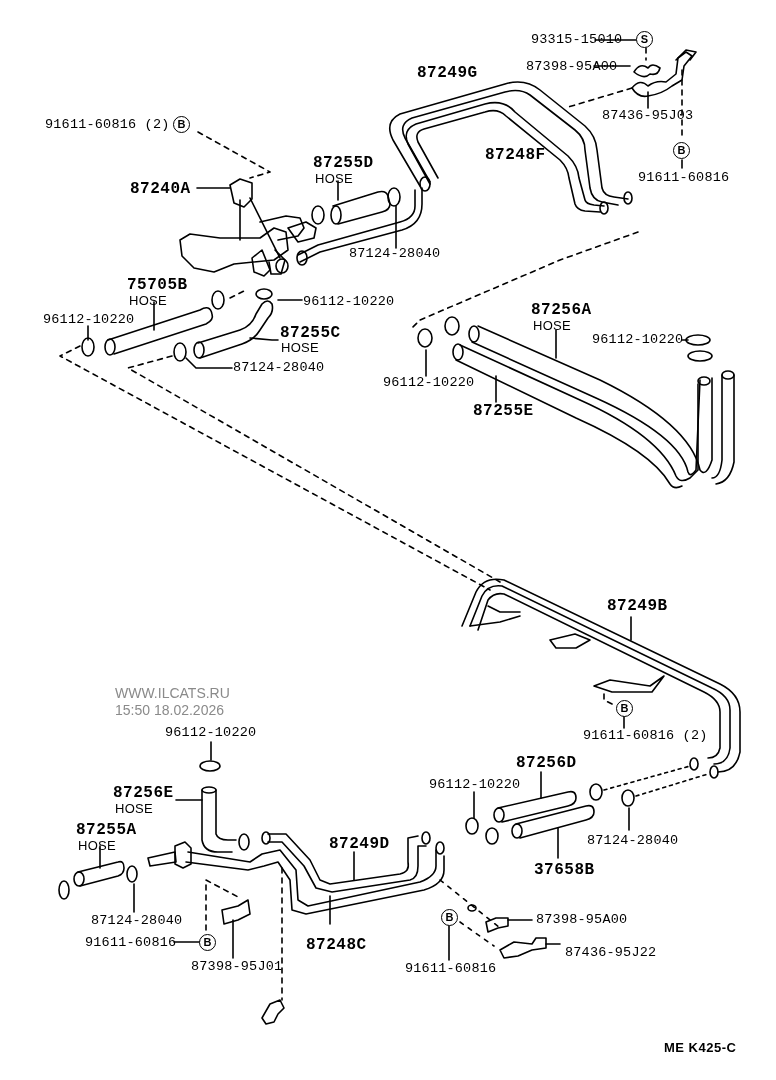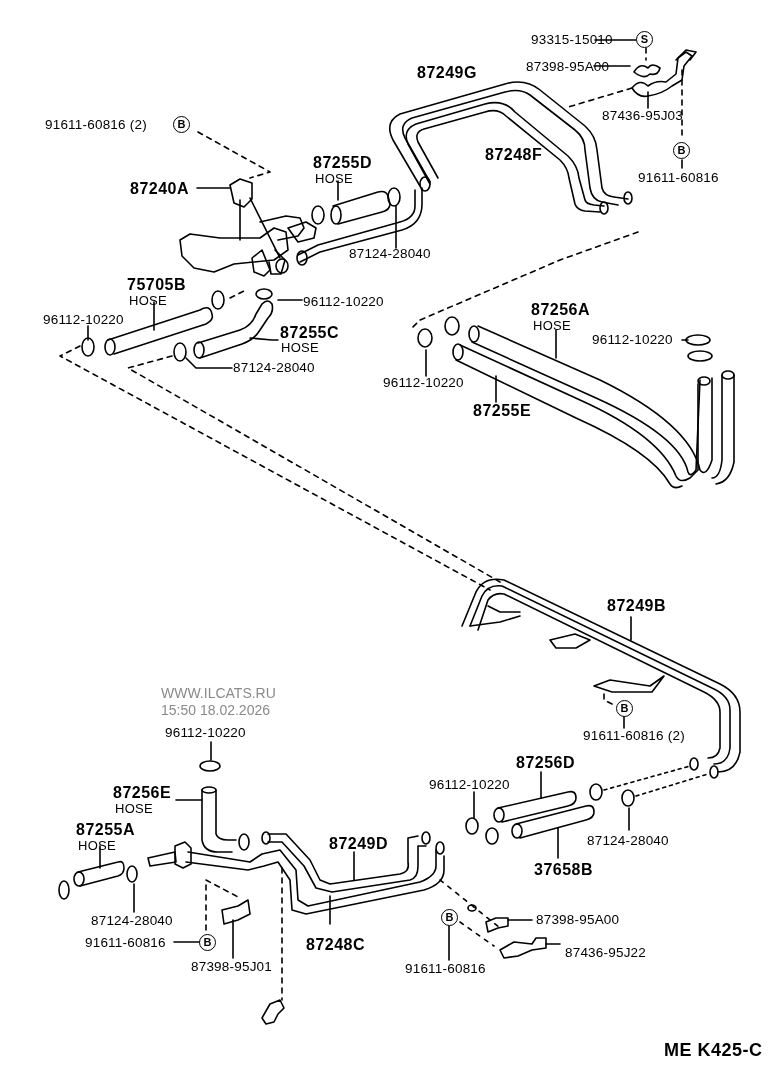--- a/index.html
+++ b/index.html
@@ -1,24 +1,24 @@
 <!DOCTYPE html>
 <html><head>
 <meta charset="utf-8">
 <style>
   html, body { margin: 0; padding: 0; background: #ffffff; }
   body { width: 776px; height: 1080px; position: relative; overflow: hidden;
          font-family: "Liberation Sans", "DejaVu Sans", sans-serif; color: #000; }
   #diagram { position: absolute; left: 0; top: 0; width: 776px; height: 1080px; }
-  .lbl { position: absolute; white-space: nowrap; font-size: 13px; letter-spacing: 0.2px; line-height: 1; }
+  .lbl { position: absolute; white-space: nowrap; font-size: 13px; letter-spacing: 0.2px; line-height: 1; font-family: Liberation Mono, monospace; }
   .lbl.big { font-size: 16px; font-weight: bold; letter-spacing: 0.5px; }
   .lbl.mid { font-size: 13.5px; }
   .sub { position: absolute; white-space: nowrap; font-size: 13px; line-height: 1; letter-spacing: 0.3px; }
-  .wm { position: absolute; white-space: nowrap; font-size: 14px; color: #8a8a8a; line-height: 1.05; margin-left: 46px; }
-  .code { position: absolute; white-space: nowrap; font-size: 18px; font-weight: bold; letter-spacing: 0.5px; }
+  .wm { position: absolute; white-space: nowrap; font-size: 14px; color: #8a8a8a; line-height: 1.05; }
+  .code { position: absolute; white-space: nowrap; font-size: 13px; font-weight: bold; letter-spacing: 0.5px; }
   .circ { position: absolute; width: 15px; height: 15px; border: 1.6px solid #000; border-radius: 50%;
           font-size: 11px; font-weight: bold; text-align: center; line-height: 15px; background: #fff; }
 </style>
 </head>
 <body>
 
 <svg id="diagram" viewBox="0 0 776 1080" xmlns="http://www.w3.org/2000/svg">
   <g fill="none" stroke="#000" stroke-width="1.6" stroke-linecap="round" stroke-linejoin="round">
 
     <g>

